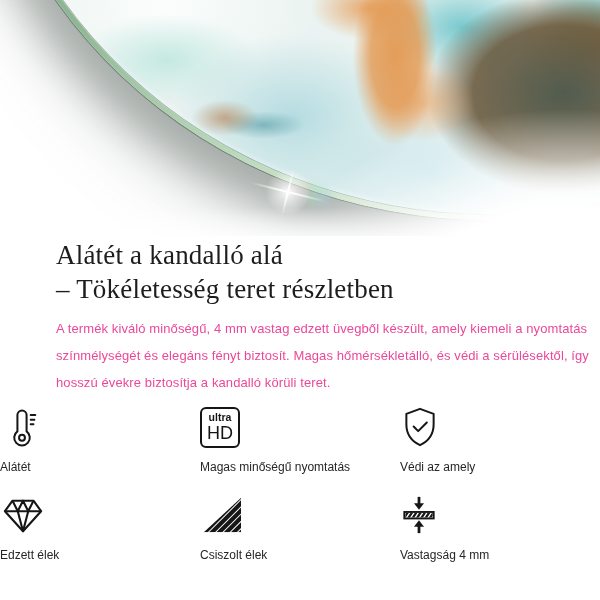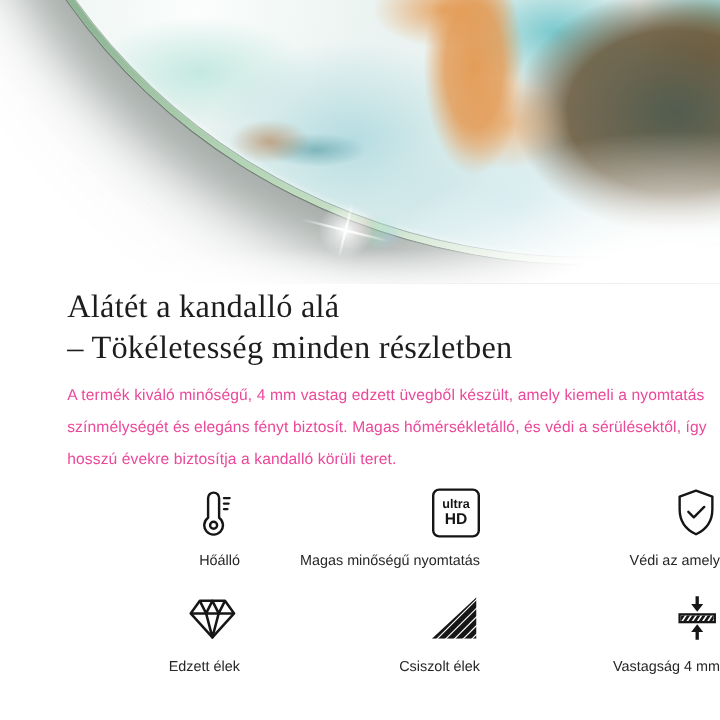--- a/index.html
+++ b/index.html
@@ -71,74 +71,74 @@
     font-size:27px; line-height:34px; color:#1d1d1d; letter-spacing:.2px;
   }
   h1 .h-line { display:block; white-space:nowrap; }
   .desc { margin-top:9px; font-size:13px; line-height:27px; color:#ec4899; letter-spacing:.1px; }
   .desc .d-line { white-space:nowrap; }
 
   
   .features {
     margin-top:7px; display:grid; grid-template-columns:1fr 1fr 1fr; row-gap:17px;
   }
-  .feature { display:flex; flex-direction:column; align-items:flex-end; }
+  .feature { display:flex; flex-direction:column; align-items:flex-start; }
   .icon-wrap { height:48px; display:flex; align-items:center; justify-content:center; }
   .f-label { margin-top:9px; font-size:12px; color:#262626; white-space:nowrap; }
 
   .icon-stroke { stroke:#161616; fill:none; stroke-width:2.2; }
   .icon-fill   { fill:#161616; stroke:none; }
 
   .uhd-box {
     width:40px; height:41px; border:2.5px solid #151515; border-radius:6px;
     display:flex; flex-direction:column; align-items:center; justify-content:center;
     color:#151515; line-height:1;
   }
   .uhd-top { font-size:10.5px; font-weight:600; letter-spacing:0; }
-  .uhd-bottom { font-size:13px; font-weight:700; margin-top:1px; }
+  .uhd-bottom { font-size:18px; font-weight:400; margin-top:1px; }
 </style>
 </head>
 <body>
 
 <div class="page">
 
   <div class="hero">
     <div class="disc">
       <div class="disc-face"></div>
     </div>
     <div class="hero-fade"></div>
     <div class="prism"></div>
     <div class="sparkle"></div>
   </div>
 
   <div class="content">
     <h1>
       <span class="h-line">Alátét a kandalló alá</span>
-      <span class="h-line">– Tökéletesség minden részletben</span>
+      <span class="h-line">– Tökéletesség teret részletben</span>
     </h1>
     <div class="desc">
       <div class="d-line">A termék kiváló minőségű, 4 mm vastag edzett üvegből készült, amely kiemeli a nyomtatás</div>
       <div class="d-line">színmélységét és elegáns fényt biztosít. Magas hőmérsékletálló, és védi a sérülésektől, így</div>
       <div class="d-line">hosszú évekre biztosítja a kandalló körüli teret.</div>
     </div>
   </div>
 
   <div class="features">
 
     <div class="feature">
       <div class="icon-wrap">
         <svg width="44" height="44" viewBox="0 0 48 46">
           <path class="icon-stroke" d="M29 27.8 V10 a5 5 0 0 0 -10 0 v17.8 a8.5 8.5 0 1 0 10 0 Z" stroke-linejoin="round"></path>
           <circle class="icon-stroke" cx="24" cy="34.7" r="3.2"></circle>
           <line class="icon-stroke" x1="33.5" y1="10" x2="38.5" y2="10" stroke-linecap="round" stroke-width="2"></line>
           <line class="icon-stroke" x1="33.5" y1="15" x2="37.5" y2="15" stroke-linecap="round" stroke-width="2"></line>
           <line class="icon-stroke" x1="33.5" y1="20" x2="36.5" y2="20" stroke-linecap="round" stroke-width="2"></line>
         </svg>
       </div>
-      <div class="f-label">Hőálló</div>
+      <div class="f-label">Alátét</div>
     </div>
 
     <div class="feature">
       <div class="icon-wrap">
         <div class="uhd-box">
           <span class="uhd-top">ultra</span>
           <span class="uhd-bottom">HD</span>
         </div>
       </div>
       <div class="f-label">Magas minőségű nyomtatás</div>

